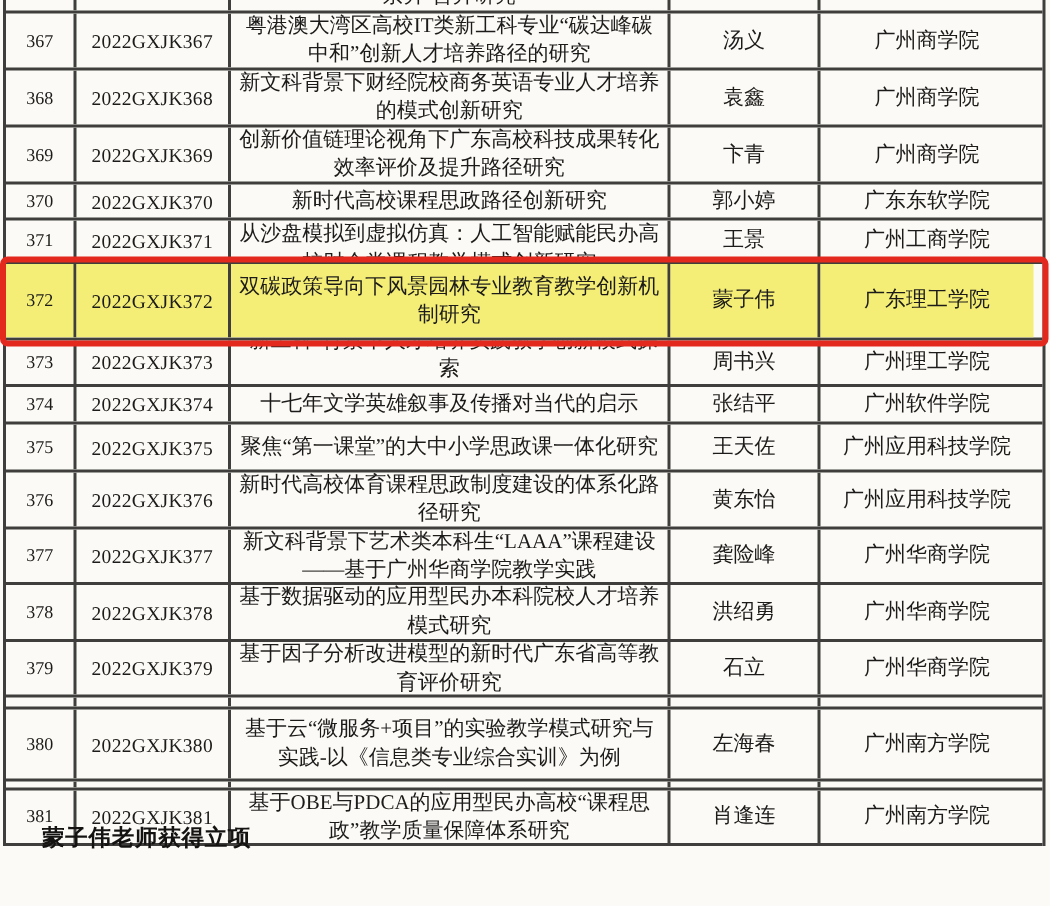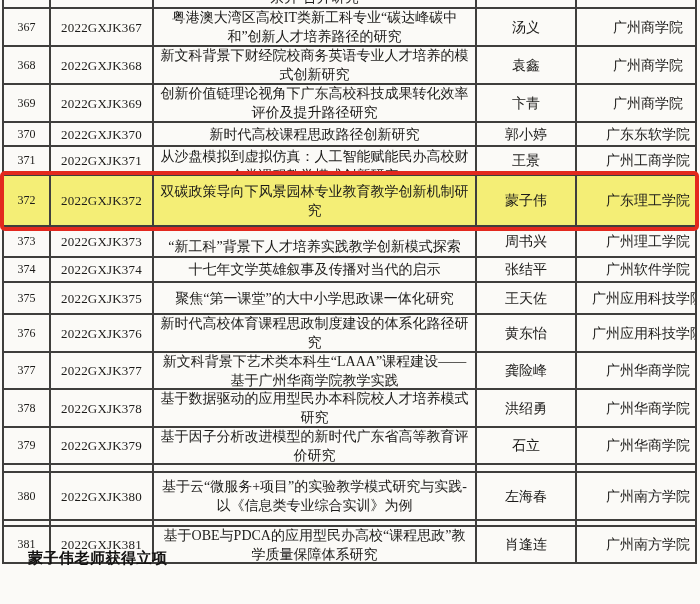--- a/index.html
+++ b/index.html
@@ -33,21 +33,21 @@
     display:flex;align-items:center;justify-content:center;
     text-align:center;
     border-right:2px solid var(--border);
     padding:0 5px;
     overflow:hidden;
     line-height:19px;
   }
   .cell:last-child{border-right:none;}
   .c-num   {width:47px;font-size:12px;}
   .c-id    {width:103px;font-size:13px;letter-spacing:.2px;}
-  .c-title {width:323px;font-size:14px;}
+  .c-title {width:293px;font-size:14px;}
   .c-name  {width:100px;font-size:14px;}
   .c-school{width:142px;font-size:14px;}
   .trow.hl .cell{background:var(--hl-bg);}
   .trow.align-top .c-title{align-items:flex-start;}
   .trow.align-bottom .c-title{align-items:flex-end;}
   .trow.spacer{border-bottom:2px solid var(--border);}
   .trow.partial .c-title span{
     display:block;margin-top:-12px;line-height:16px;font-size:14px;white-space:nowrap;
   }
   .highlight-box{

